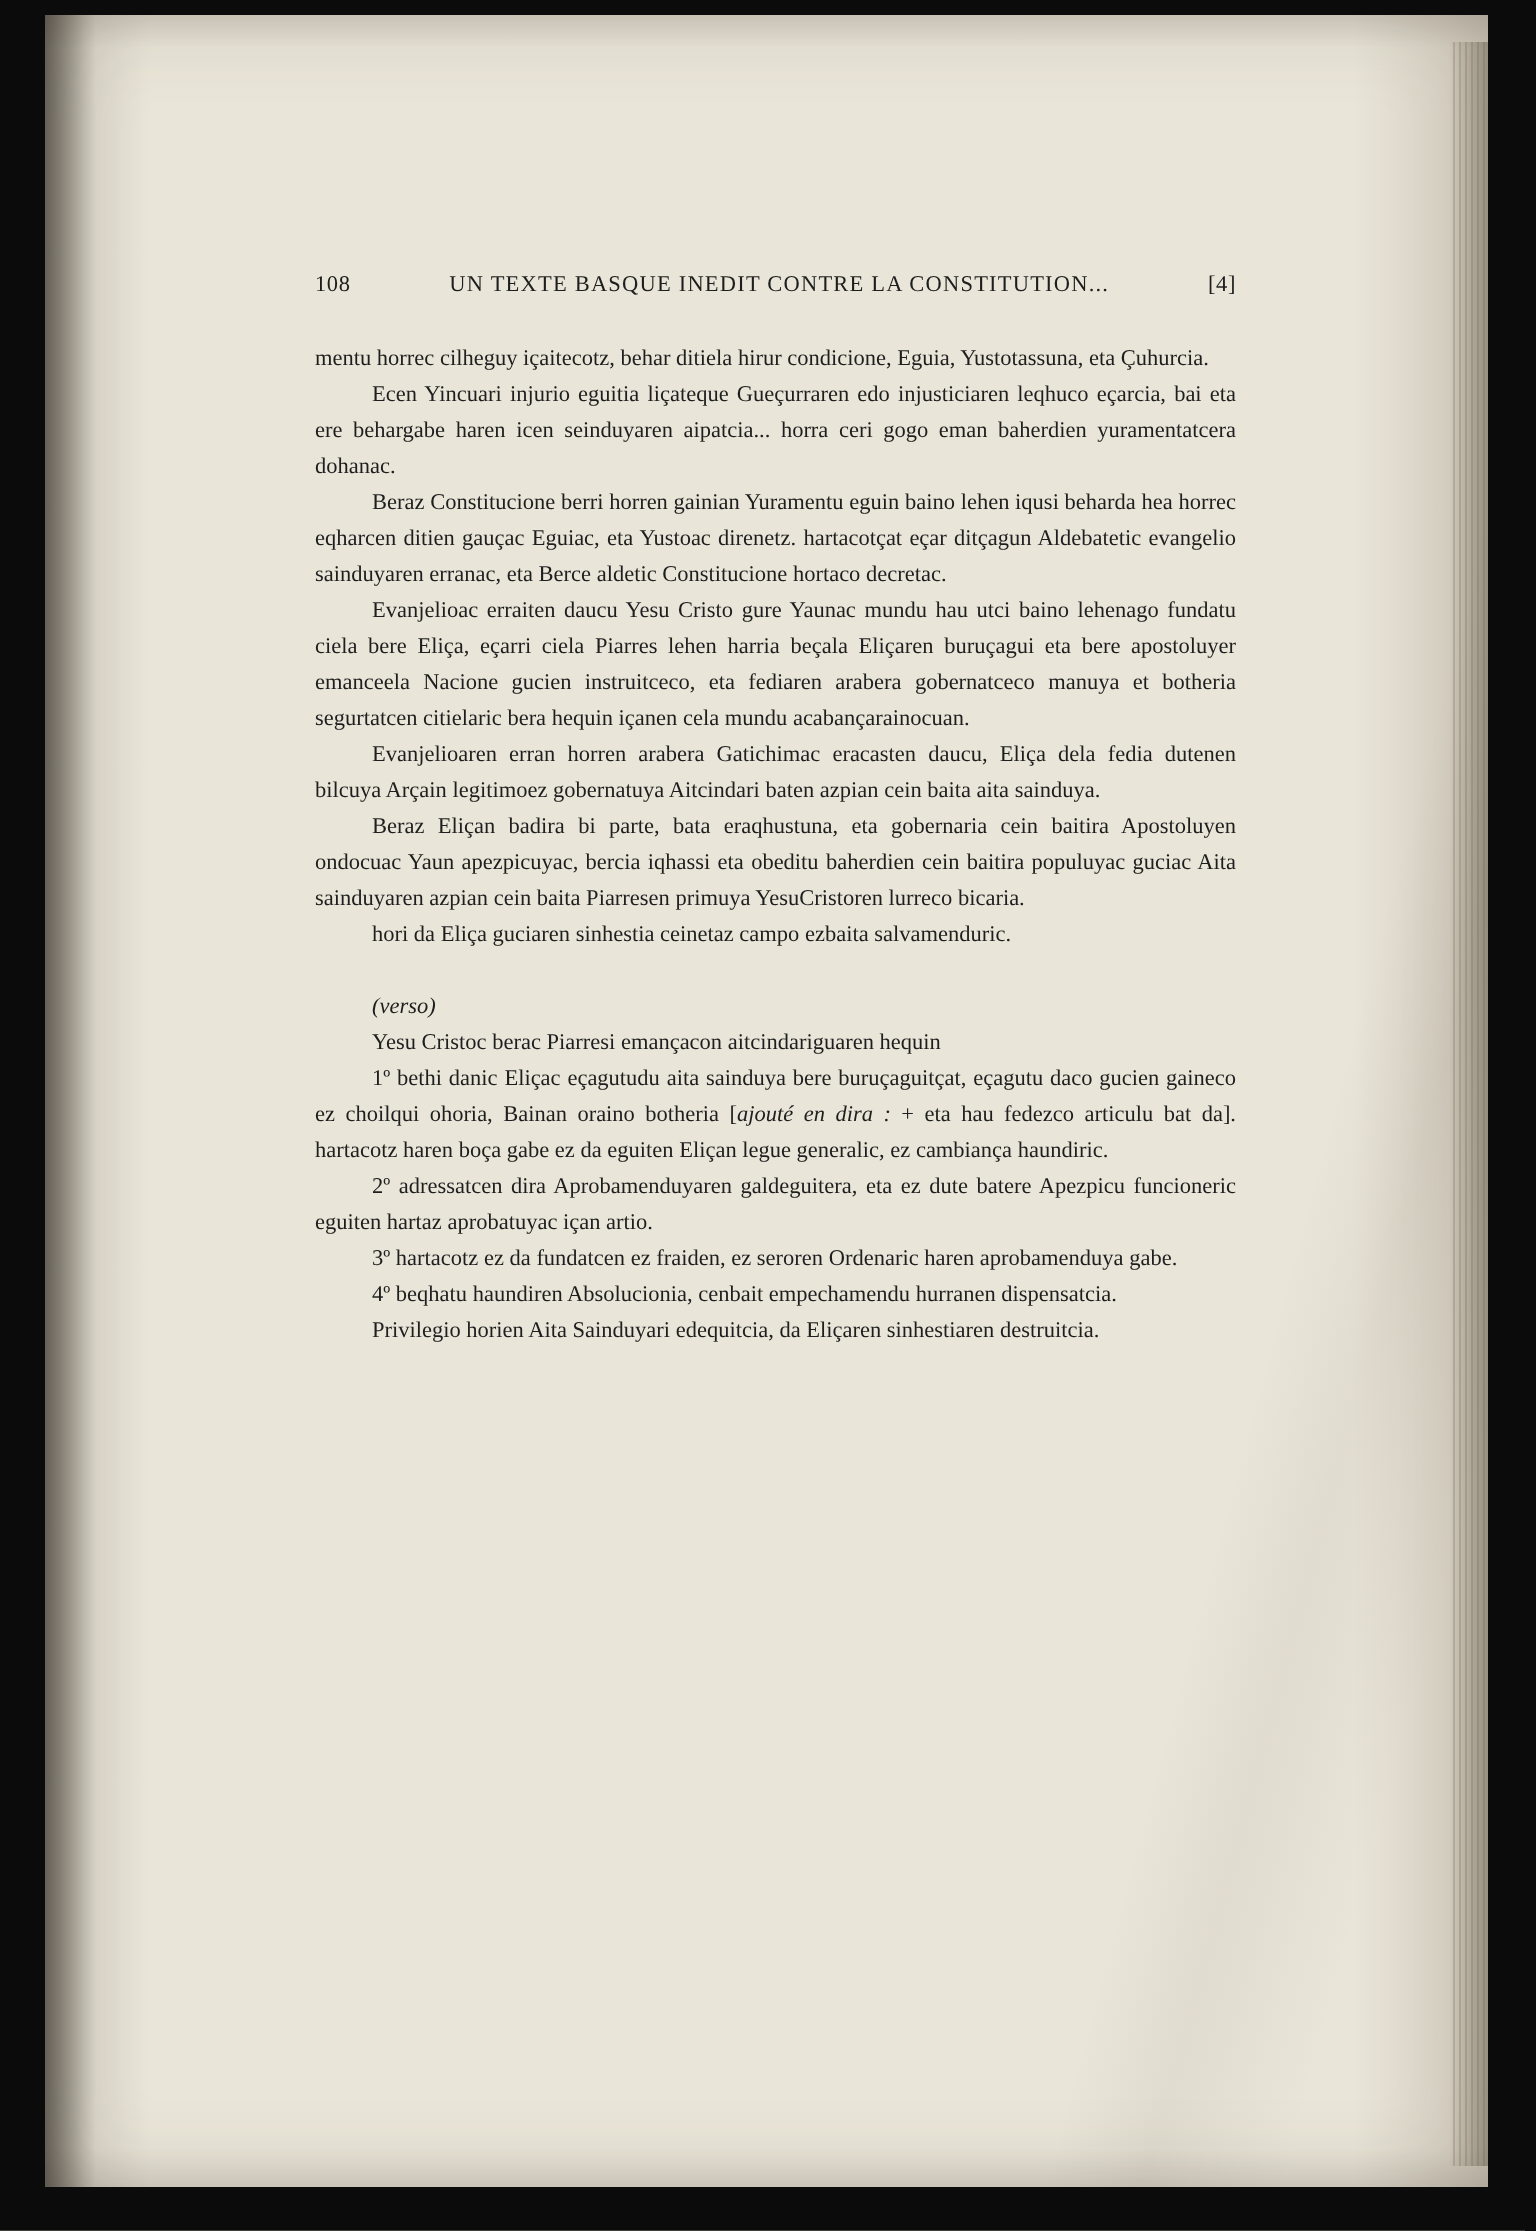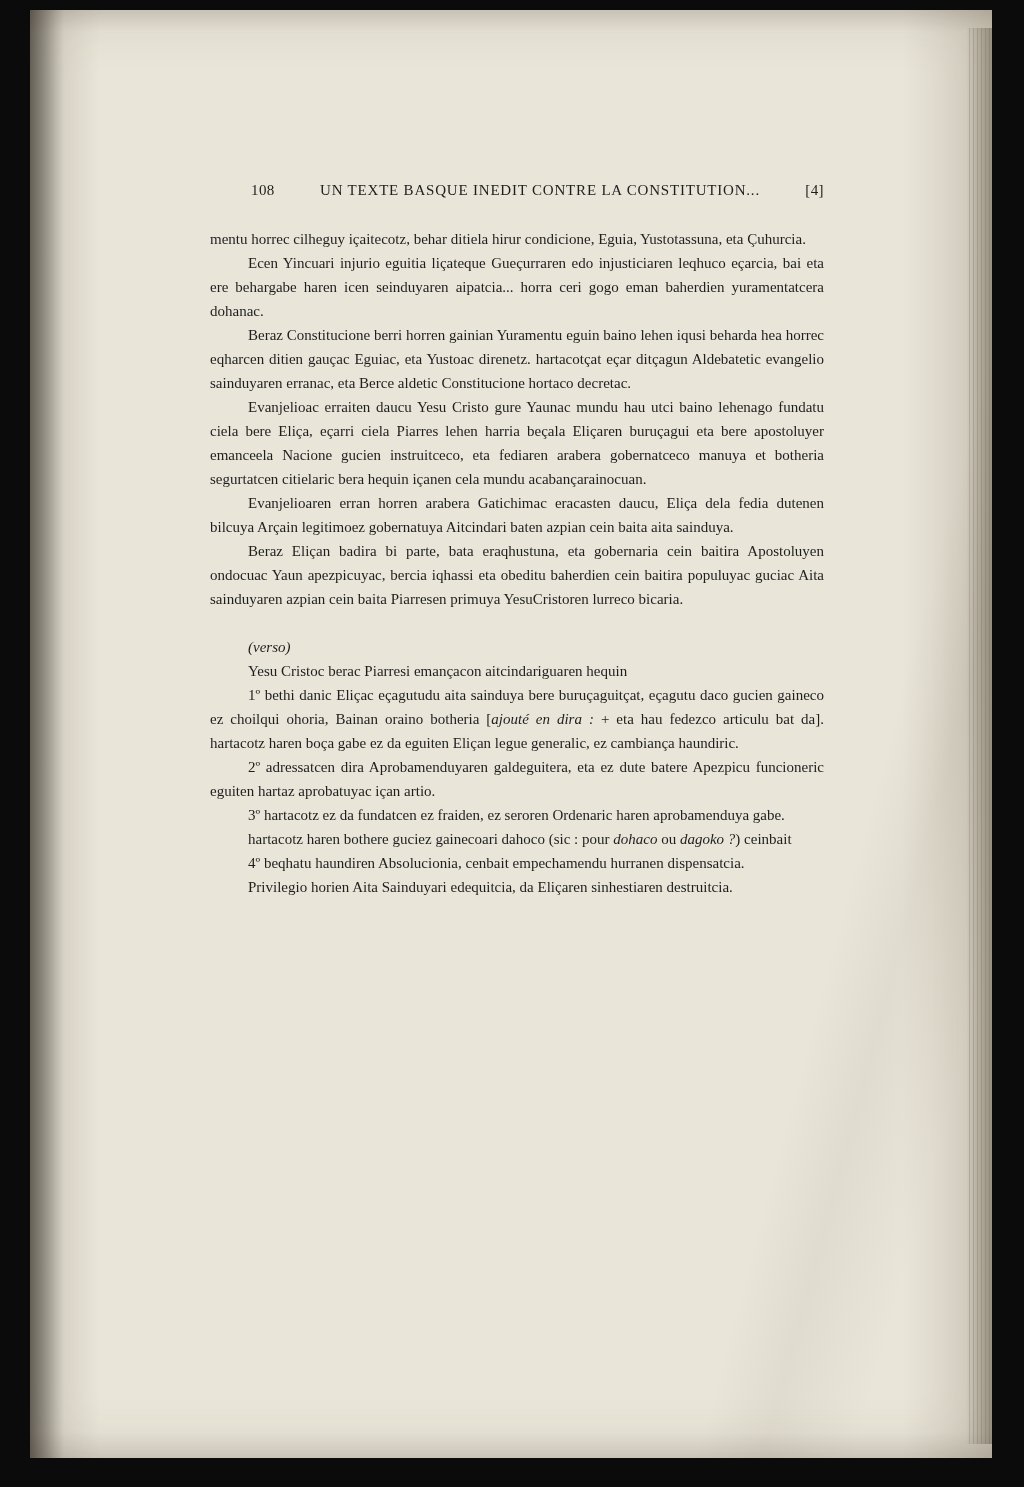--- a/index.html
+++ b/index.html
@@ -41,21 +41,20 @@
     background:linear-gradient(to right, rgba(15,12,8,0.45), rgba(0,0,0,0));
   }
   .text-block{
     position:absolute;left:180px;top:172px;width:614px;
     color:var(--ink);
   }
   .page-header{
     display:flex;justify-content:space-between;align-items:center;
     font-size:15px;letter-spacing:0.4px;
     margin-bottom:28px;
-    margin-left:41px;
   }
   .page-header .title{letter-spacing:0.8px;}
   .body-text{font-size:15px;line-height:24px;text-align:justify;}
   .body-text p{margin:0;}
   .body-text p.indent{text-indent:38px;}
   .body-text p.space-before{margin-top:24px;}
   .italic{font-style:italic;}
 </style>
 </head>
 <body>
@@ -71,24 +70,24 @@
         <span class="title">UN TEXTE BASQUE INEDIT CONTRE LA CONSTITUTION...</span>
         <span>[4]</span>
       </div>
       <div class="body-text">
           <p class=""><span>mentu horrec cilheguy içaitecotz, behar ditiela hirur condicione, Eguia, Yustotassuna, eta Çuhurcia.</span></p>
           <p class="indent"><span>Ecen Yincuari injurio eguitia liçateque Gueçurraren edo injusticiaren leqhuco eçarcia, bai eta ere behargabe haren icen seinduyaren aipatcia... horra ceri gogo eman baherdien yuramentatcera dohanac.</span></p>
           <p class="indent"><span>Beraz Constitucione berri horren gainian Yuramentu eguin baino lehen iqusi beharda hea horrec eqharcen ditien gauçac Eguiac, eta Yustoac direnetz. hartacotçat eçar ditçagun Aldebatetic evangelio sainduyaren erranac, eta Berce aldetic Constitucione hortaco decretac.</span></p>
           <p class="indent"><span>Evanjelioac erraiten daucu Yesu Cristo gure Yaunac mundu hau utci baino lehenago fundatu ciela bere Eliça, eçarri ciela Piarres lehen harria beçala Eliçaren buruçagui eta bere apostoluyer emanceela Nacione gucien instruitceco, eta fediaren arabera gobernatceco manuya et botheria segurtatcen citielaric bera hequin içanen cela mundu acabançarainocuan.</span></p>
           <p class="indent"><span>Evanjelioaren erran horren arabera Gatichimac eracasten daucu, Eliça dela fedia dutenen bilcuya Arçain legitimoez gobernatuya Aitcindari baten azpian cein baita aita sainduya.</span></p>
           <p class="indent"><span>Beraz Eliçan badira bi parte, bata eraqhustuna, eta gobernaria cein baitira Apostoluyen ondocuac Yaun apezpicuyac, bercia iqhassi eta obeditu baherdien cein baitira populuyac guciac Aita sainduyaren azpian cein baita Piarresen primuya YesuCristoren lurreco bicaria.</span></p>
+          <p class="indent"><span>hori da Eliça guciaren sinhestia ceinetaz campo ezbaita salvamenduric.</span></p>
           <p class="indent space-before"><span class="italic">(verso)</span></p>
           <p class="indent"><span>Yesu Cristoc berac Piarresi emançacon aitcindariguaren hequin</span></p>
           <p class="indent"><span>1º bethi danic Eliçac eçagutudu aita sainduya bere buruçaguitçat, eçagutu daco gucien gaineco ez choilqui ohoria, Bainan oraino botheria [</span><span class="italic">ajouté en dira :</span><span> + eta hau fedezco articulu bat da]. hartacotz haren boça gabe ez da eguiten Eliçan legue generalic, ez cambiança haundiric.</span></p>
           <p class="indent"><span>2º adressatcen dira Aprobamenduyaren galdeguitera, eta ez dute batere Apezpicu funcioneric eguiten hartaz aprobatuyac içan artio.</span></p>
           <p class="indent"><span>3º hartacotz ez da fundatcen ez fraiden, ez seroren Ordenaric haren aprobamenduya gabe.</span></p>
-          <p class="indent"><span>hartacotz haren bothere guciez gainecoari dahoco (sic : pour </span><span class="italic">dohaco</span><span> ou </span><span class="italic">dagoko ?</span><span>) ceinbait</span></p>
           <p class="indent"><span>4º beqhatu haundiren Absolucionia, cenbait empechamendu hurranen dispensatcia.</span></p>
           <p class="indent"><span>Privilegio horien Aita Sainduyari edequitcia, da Eliçaren sinhestiaren destruitcia.</span></p>
         </div>
     </div>
   </div>
 </div>
 
 </body></html>

